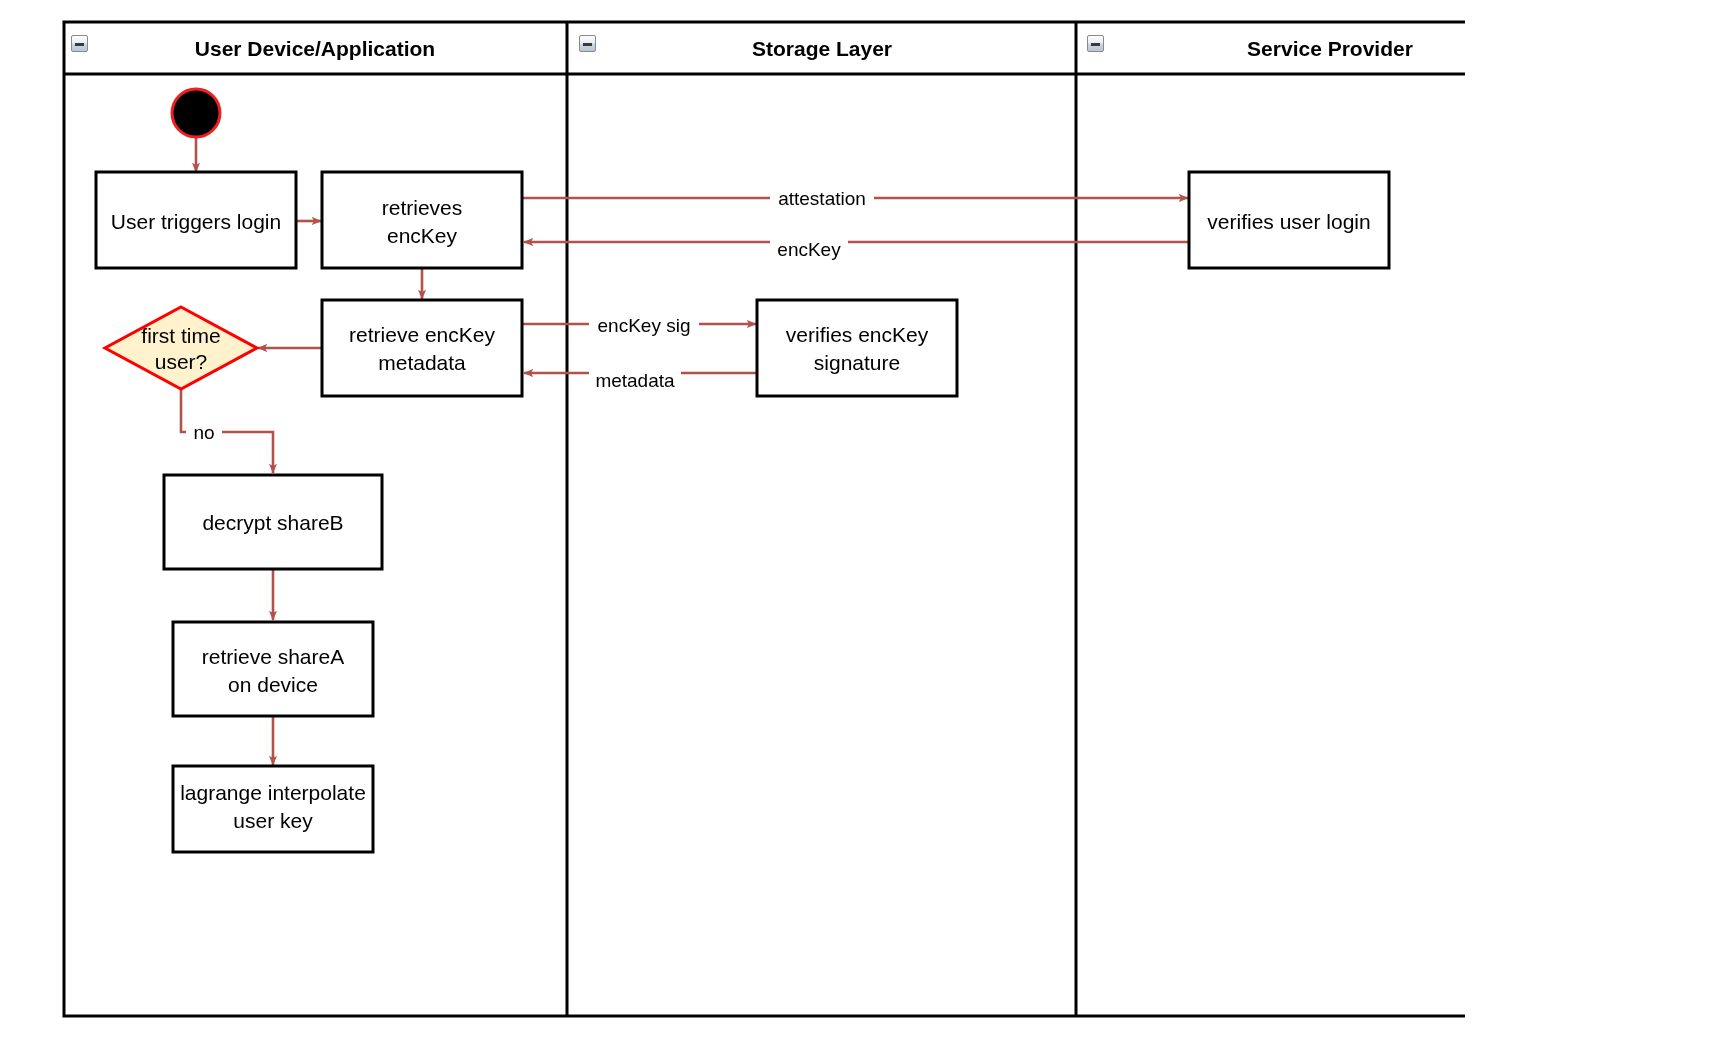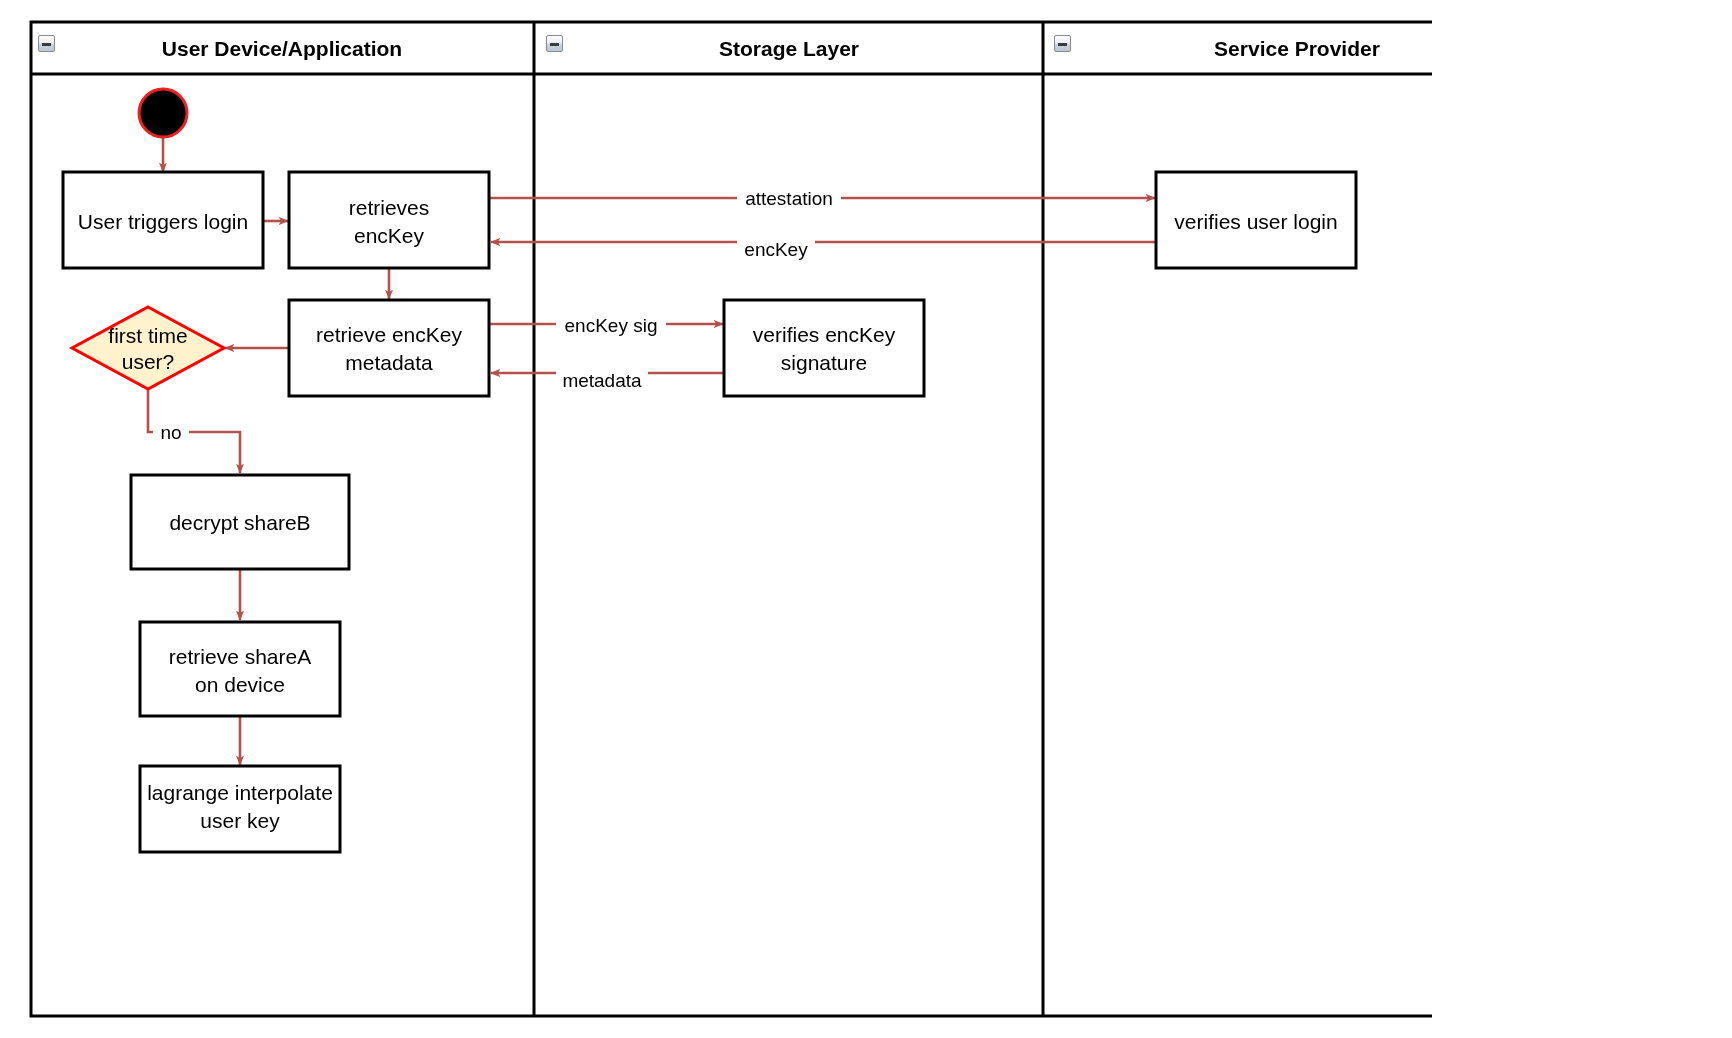--- a/index.html
+++ b/index.html
@@ -8,20 +8,21 @@
     padding: 0;
     background: #ffffff;
     font-family: "Liberation Sans", sans-serif;
   }
   #canvas {
     position: relative;
     width: 1432px;
     height: 1038px;
     background: #ffffff;
     overflow: hidden;
+    margin-left: 33px;
   }
   #diagram-svg {
     position: absolute;
     left: 0;
     top: 0;
     width: 1732px;
     height: 1038px;
   }
   .lane-title {
     font-weight: bold;

